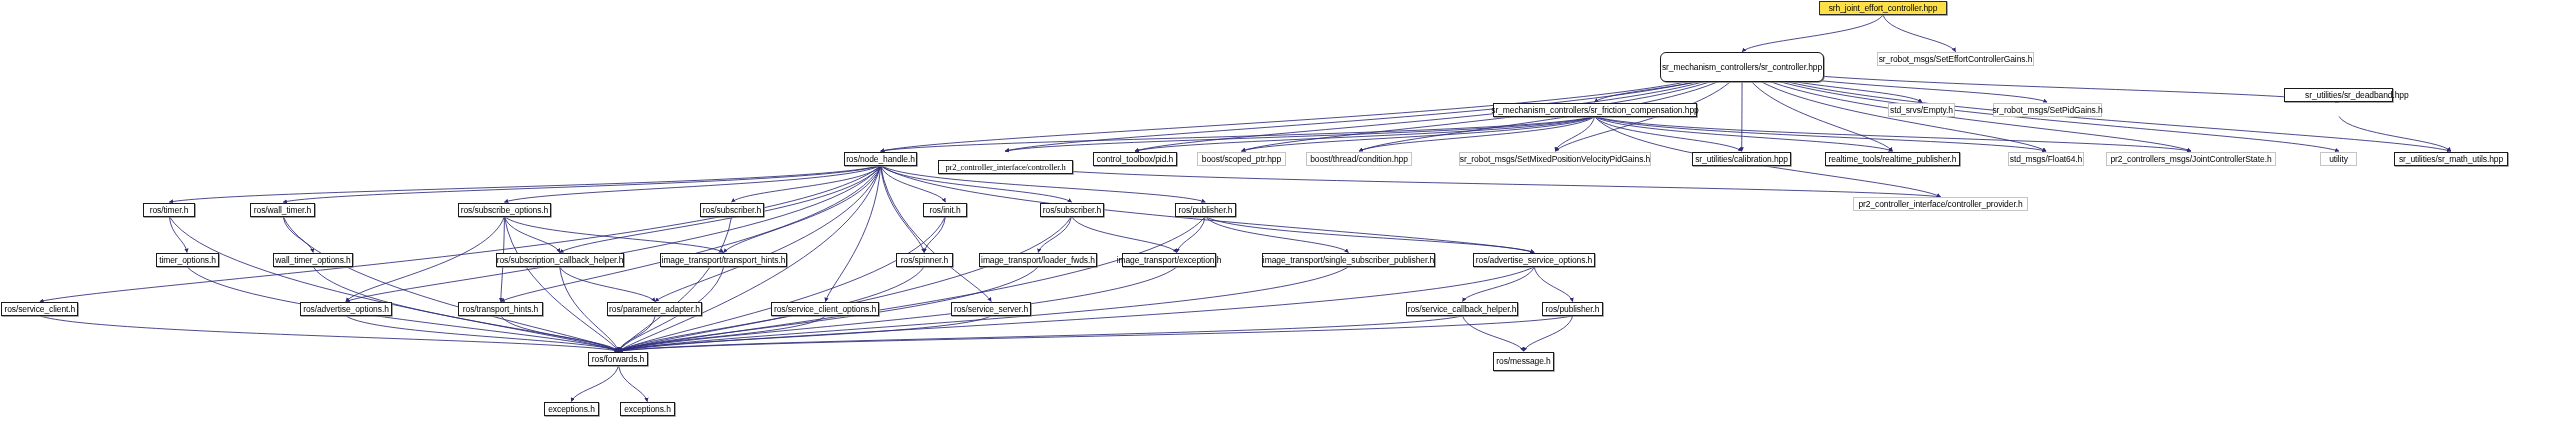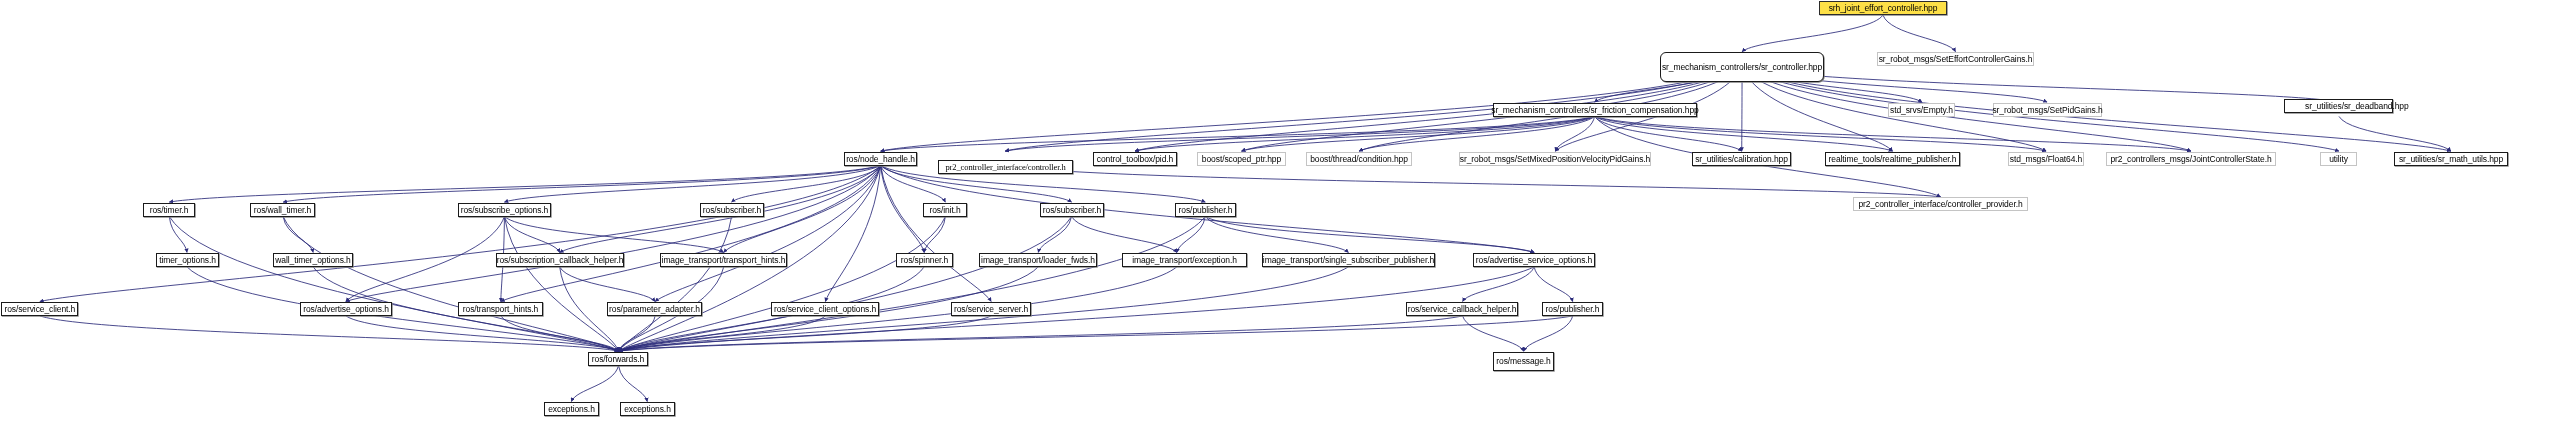--- a/index.html
+++ b/index.html
@@ -176,21 +176,21 @@
       </div>
       <div class="gnode solid" style="left: 1493px; top: 103px; width: 204px; height: 13.7px;">
         <span>sr_mechanism_controllers/sr_friction_compensation.hpp</span>
       </div>
       <div class="gnode faint" style="left: 1888px; top: 103px; width: 67px; height: 13.7px;">
         <span>std_srvs/Empty.h</span>
       </div>
       <div class="gnode faint" style="left: 1993px; top: 103px; width: 109px; height: 13.7px;">
         <span>sr_robot_msgs/SetPidGains.h</span>
       </div>
-      <div class="gnode solid" style="left: 2284px; top: 99px; width: 109px; height: 13.7px; padding-left: 40px;">
+      <div class="gnode solid" style="left: 2284px; top: 88px; width: 109px; height: 13.7px; padding-left: 40px;">
         <span>sr_utilities/sr_deadband.hpp</span>
       </div>
       <div class="gnode solid" style="left: 844px; top: 152px; width: 73px; height: 13.7px;">
         <span>ros/node_handle.h</span>
       </div>
       <div class="gnode solid" style="left: 938px; top: 160px; width: 135px; height: 13.7px; font-family: Liberation Serif, serif;">
         <span>pr2_controller_interface/controller.h</span>
       </div>
       <div class="gnode solid" style="left: 1093px; top: 152px; width: 84px; height: 13.7px;">
         <span>control_toolbox/pid.h</span>
@@ -257,21 +257,21 @@
       </div>
       <div class="gnode solid" style="left: 660px; top: 253px; width: 127px; height: 13.7px;">
         <span>image_transport/transport_hints.h</span>
       </div>
       <div class="gnode solid" style="left: 896px; top: 253px; width: 57px; height: 13.7px;">
         <span>ros/spinner.h</span>
       </div>
       <div class="gnode solid" style="left: 979px; top: 253px; width: 118px; height: 13.7px;">
         <span>image_transport/loader_fwds.h</span>
       </div>
-      <div class="gnode solid" style="left: 1122px; top: 253px; width: 125px; height: 13.7px;">
+      <div class="gnode solid" style="left: 1122px; top: 253px; width: 94px; height: 13.7px;">
         <span>image_transport/exception.h</span>
       </div>
       <div class="gnode solid" style="left: 1262px; top: 253px; width: 173px; height: 13.7px;">
         <span>image_transport/single_subscriber_publisher.h</span>
       </div>
       <div class="gnode solid" style="left: 1473px; top: 253px; width: 122px; height: 13.7px;">
         <span>ros/advertise_service_options.h</span>
       </div>
       <div class="gnode solid" style="left: 1.3px; top: 302px; width: 77px; height: 13.7px;">
         <span>ros/service_client.h</span>

